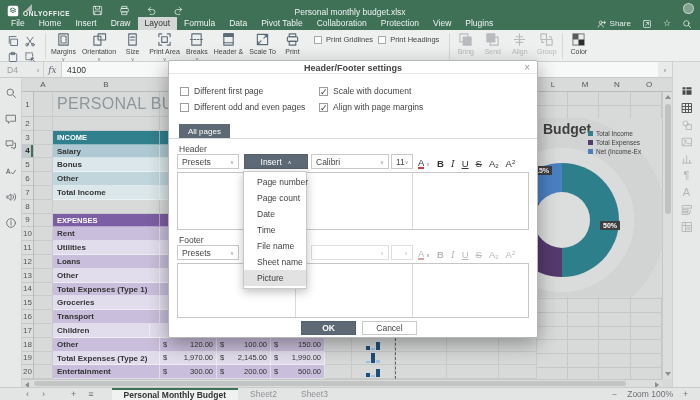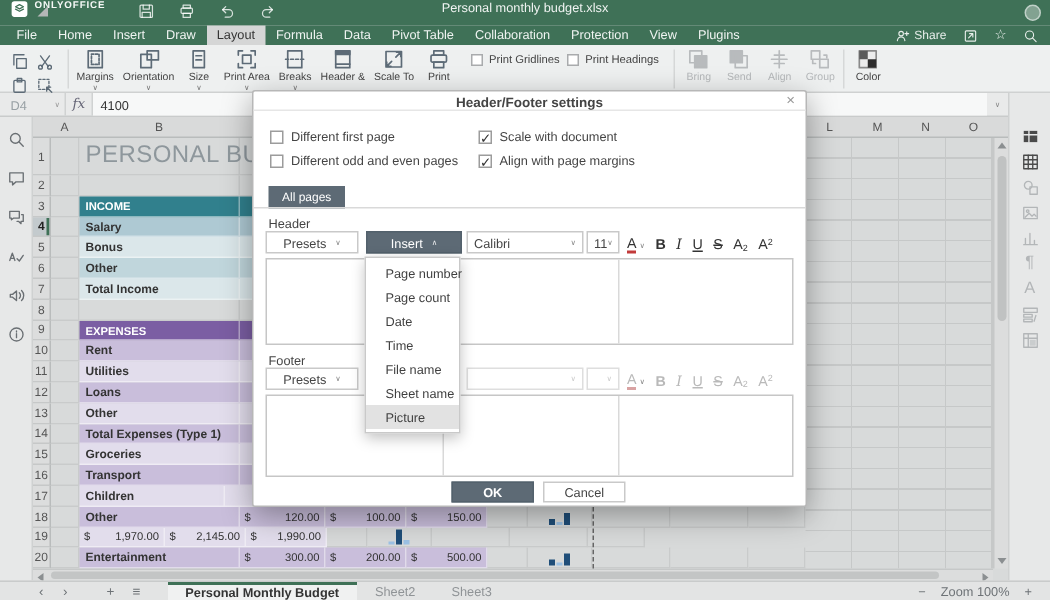--- a/index.html
+++ b/index.html
@@ -3,21 +3,21 @@
 <meta charset="utf-8">
 <style>
   *{margin:0;padding:0;box-sizing:border-box}
   html,body{width:700px;height:400px}
   #app{position:relative;width:700px;height:400px;overflow:hidden;background:#d8dada;
        font-family:"Liberation Sans",sans-serif;-webkit-font-smoothing:antialiased}
   .ic{display:inline-flex;align-items:center;justify-content:center;line-height:0}
 
   
   #titlebar{position:absolute;left:0;top:0;width:700px;height:17px;background:#3f7157;
-            display:flex;align-items:flex-start;color:#fff}
+            display:flex;align-items:flex-end;color:#fff}
   #logo{margin-left:7px}
   #appname{font-size:6.5px;font-weight:700;letter-spacing:.6px;margin-left:4px;color:rgba(255,255,255,.95)}
   #quick{display:flex;gap:13px;margin-left:20px;color:rgba(255,255,255,.8)}
   #doctitle{position:absolute;left:0;right:0;text-align:center;font-size:8.5px;color:rgba(255,255,255,.92)}
   #avatar{position:absolute;right:6px;top:3px;width:11px;height:11px;border-radius:50%;
           background:rgba(255,255,255,.35);border:1px solid rgba(255,255,255,.5)}
 
   
   #menubar{position:absolute;left:0;top:17px;width:700px;height:13px;background:#3f7157;
            display:flex;align-items:stretch;padding-left:4px}
@@ -152,21 +152,21 @@
   .dcb .box{width:9px;height:9px;border:1px solid #9c9c9c;background:#fff;flex:none;
             font-size:9px;line-height:8px;color:#333;text-align:center}
   #tab-allpages{position:absolute;left:10px;top:63px;height:15px;line-height:15px;padding:0 9px;
                 background:#5d6a75;color:#fff;font-size:8px}
   #dlg-hr1{position:absolute;left:0;top:77px;width:100%;border-bottom:1px solid #d9d9d9}
   .sec-label{position:absolute;left:10px;font-size:8.5px;color:#444}
   #hdr-label{top:83px}#ftr-label{top:174px}
   .combo{position:absolute;height:15px;border:1px solid #c9c9c9;background:#fff;display:flex;
          align-items:center;font-size:8.5px;color:#444;padding:0 4px}
   .combo .chev{margin-left:auto;font-size:5px;color:#888}
-  .combo.ctr{justify-content:center}.combo.ctr .chev{margin-left:6px}
+  .combo.ctr{justify-content:space-between}.combo.ctr .chev{margin-left:6px}
   .combo.dis{border-color:#dedede;color:#bbb}.combo.dis .chev{color:#ccc}
   .btn-insert{position:absolute;height:15px;background:#5d6a75;border:1px solid #53616c;color:#fff;
               display:flex;align-items:center;justify-content:center;font-size:8.5px;gap:6px}
   .btn-insert .chev{font-size:5px;color:rgba(255,255,255,.9)}
   .fmt{position:absolute;left:249px;display:flex;gap:7px;align-items:flex-end;font-size:9.5px;color:#333;height:15px}
   .fmt.dis{color:#b9b9b9}.fmt.dis .fc-a{border-bottom-color:#d9a3a3}
   .fmtb{display:flex;align-items:flex-end;line-height:10px}
   .fc-a{border-bottom:2px solid #c23b3b;line-height:9px}
   .fc-chev{font-size:5px;color:#888;margin-left:2px;align-self:center}
   .g-b{font-weight:700}.g-i{font-style:italic;font-family:"DejaVu Serif",serif}
@@ -828,20 +828,23 @@
           <span class="bar bl" style="height: 2px;"></span>
           <span class="bar bd" style="height: 8px;"></span>
         </div>
         <div class="cell pc" style="width: 52px;"></div>
         <div class="cell pc" style="width: 52px;"></div>
         <div class="cell pc" style="width: 38px;"></div>
       </div>
       <div class="srow" style="height: 13.8px;">
         <div class="cell rn" style="width: 12px;">19</div>
         <div class="cell pc" style="width: 19px;"></div>
+        <div class="cell exp-b cc" style="width: 107px;">
+          <span class="rlabel bold">Total Expenses (Type 2)</span>
+        </div>
         <div class="cell exp-b cc money" style="width: 57px;">
           <span>$</span>
           <span>1,970.00</span>
         </div>
         <div class="cell exp-b cc money" style="width: 54px;">
           <span>$</span>
           <span>2,145.00</span>
         </div>
         <div class="cell exp-b cc money" style="width: 54px;">
           <span>$</span>
@@ -881,20 +884,40 @@
           <span class="bar bl" style="height: 2px;"></span>
           <span class="bar bd" style="height: 8px;"></span>
         </div>
         <div class="cell pc" style="width: 52px;"></div>
         <div class="cell pc" style="width: 52px;"></div>
         <div class="cell pc" style="width: 38px;"></div>
       </div>
     </div>
 
   <div id="rightgrid"></div>
+  <div id="chart">
+    <span id="chart-title">Budget</span>
+    <div id="donut" style="background: conic-gradient(rgb(46, 127, 140) 0%, rgb(46, 127, 140) 50%, rgb(84, 58, 109) 50%, rgb(84, 58, 109) 85%, rgb(74, 127, 193) 85%, rgb(74, 127, 193) 100%);"></div>
+    <div id="legend">
+        <div class="lg-item">
+          <span class="lg-sq" style="background: rgb(46, 127, 140);"></span>
+          <span>Total Income</span>
+        </div>
+        <div class="lg-item">
+          <span class="lg-sq" style="background: rgb(84, 58, 109);"></span>
+          <span>Total Expenses</span>
+        </div>
+        <div class="lg-item">
+          <span class="lg-sq" style="background: rgb(74, 127, 193);"></span>
+          <span>Net (Income-Ex</span>
+        </div>
+      </div>
+    <span class="dlabel" id="dl0">15%</span>
+    <span class="dlabel" id="dl1">50%</span>
+  </div>
   <div id="dashedline"></div>
 
   <div id="vscroll">
     <div class="tri-up"></div>
     <div id="vthumb"></div>
     <div class="tri-down"></div>
   </div>
   <div id="hscroll">
     <div class="tri-left"></div>
     <div id="hthumb"></div>

